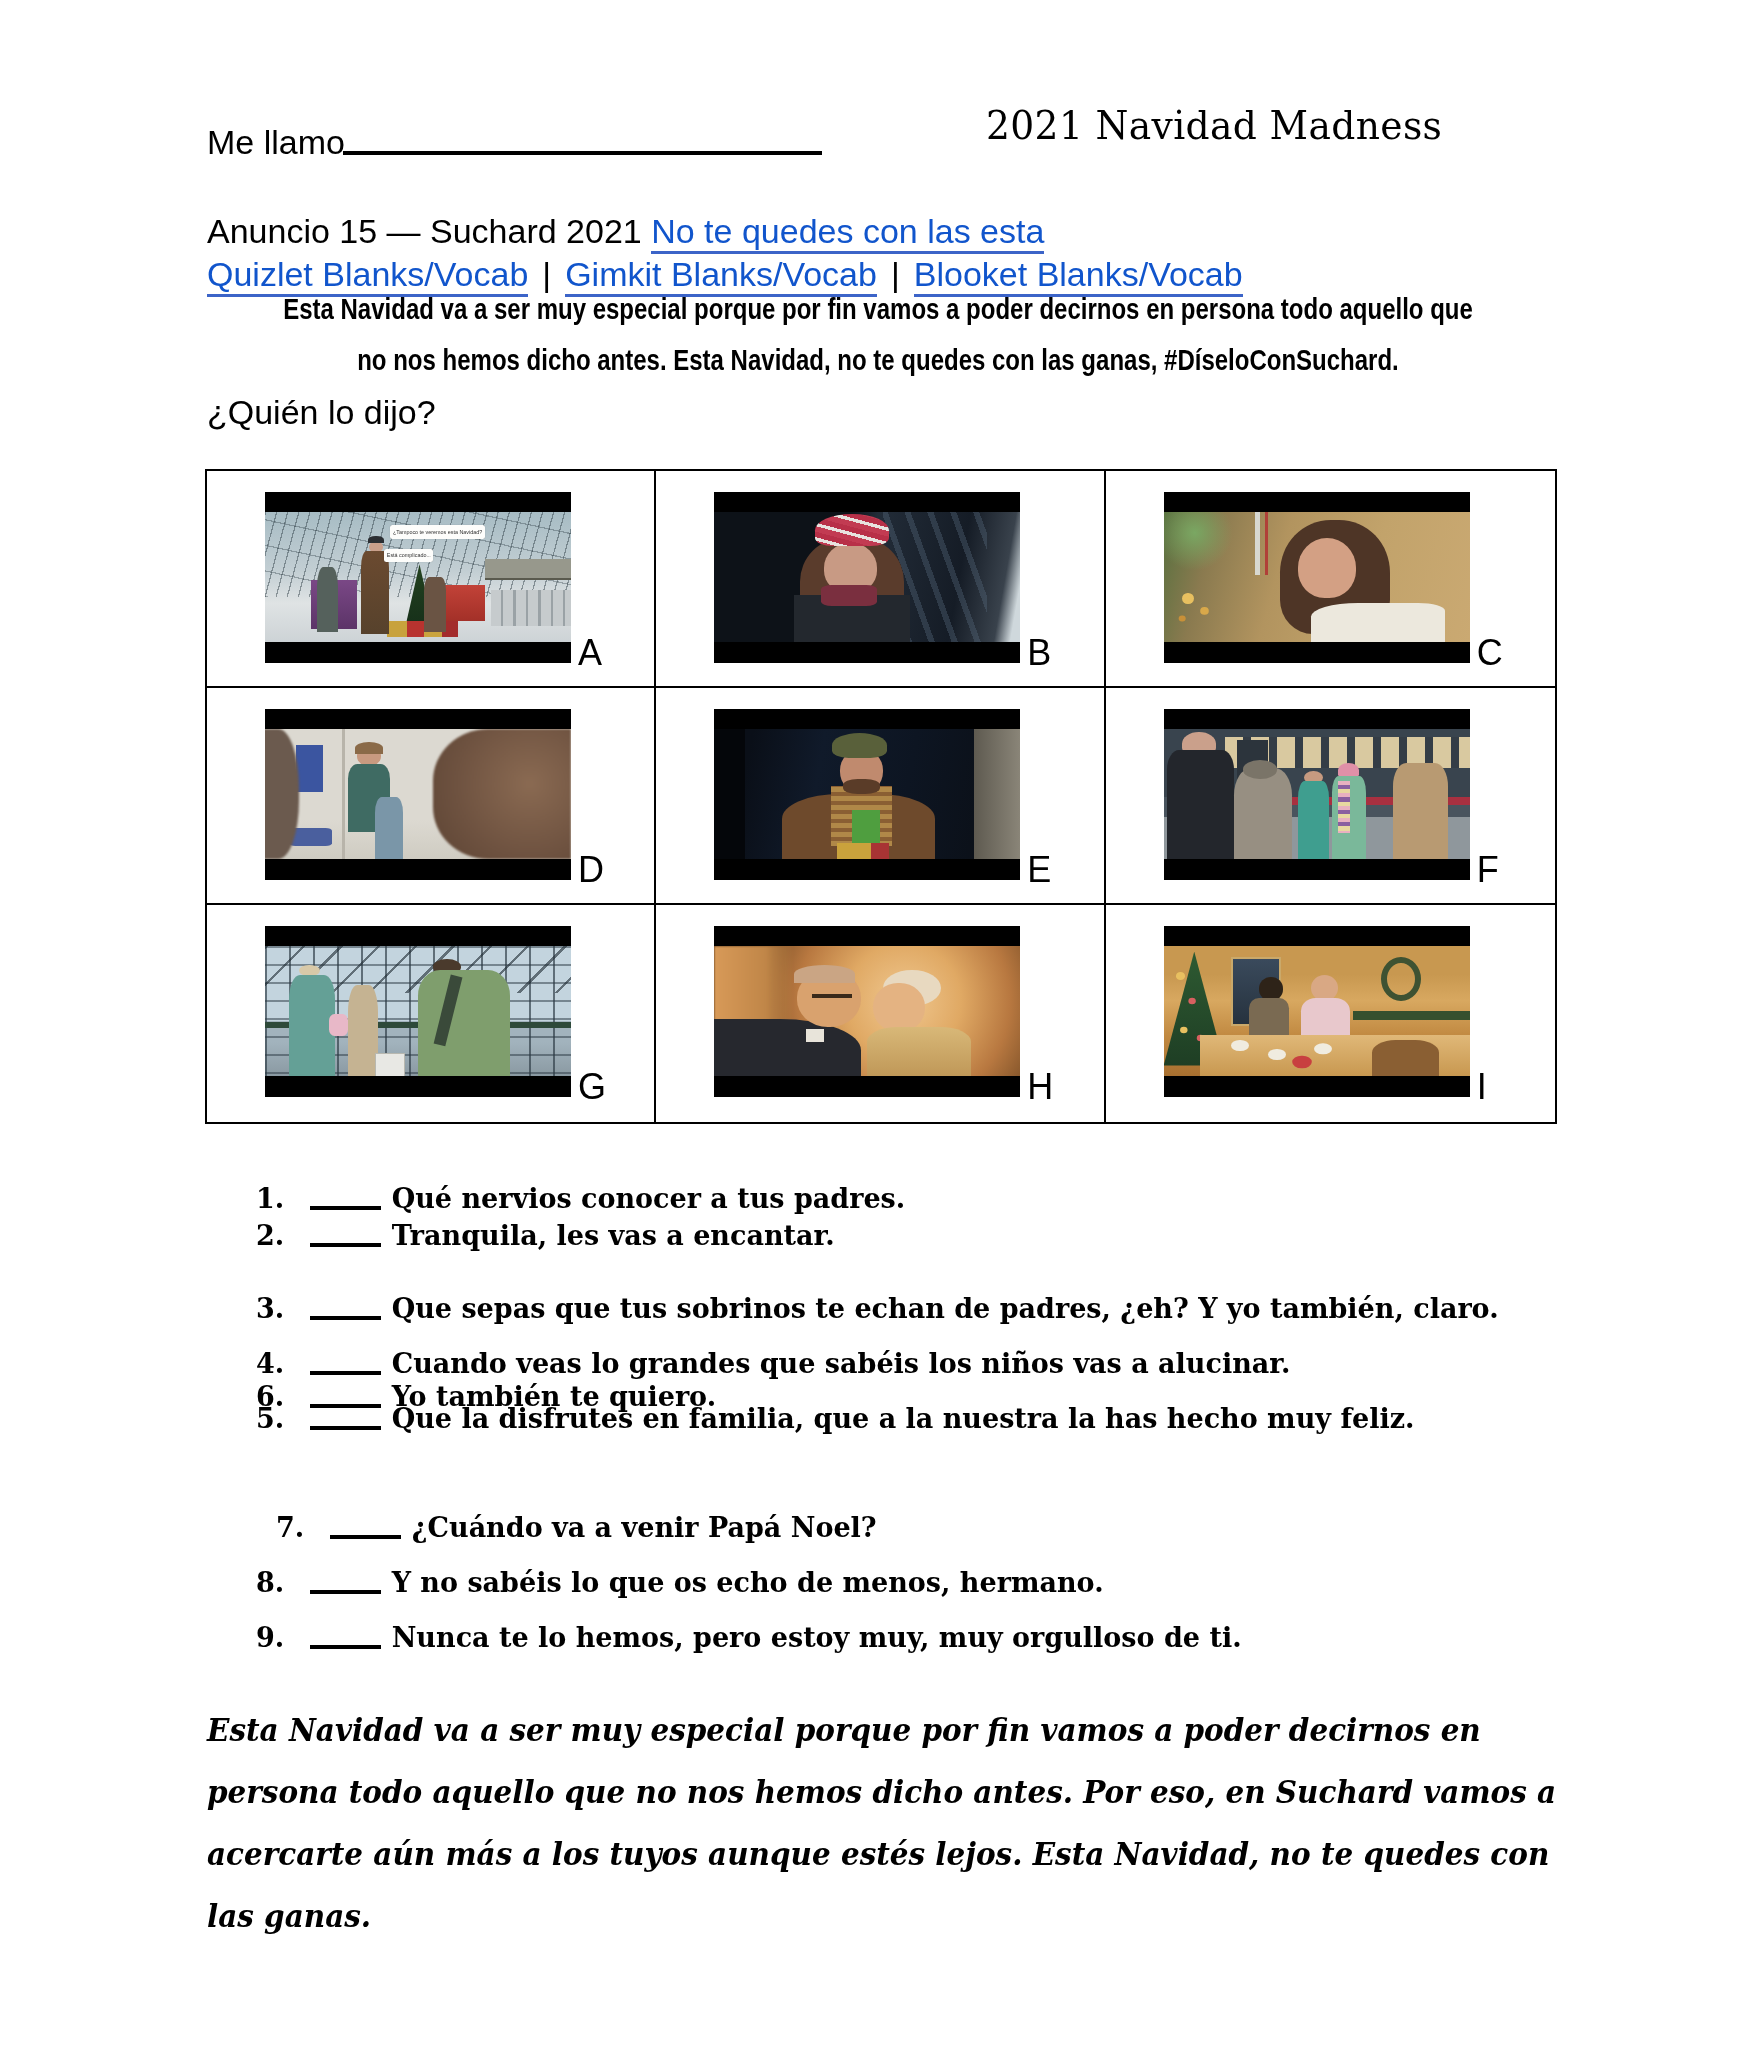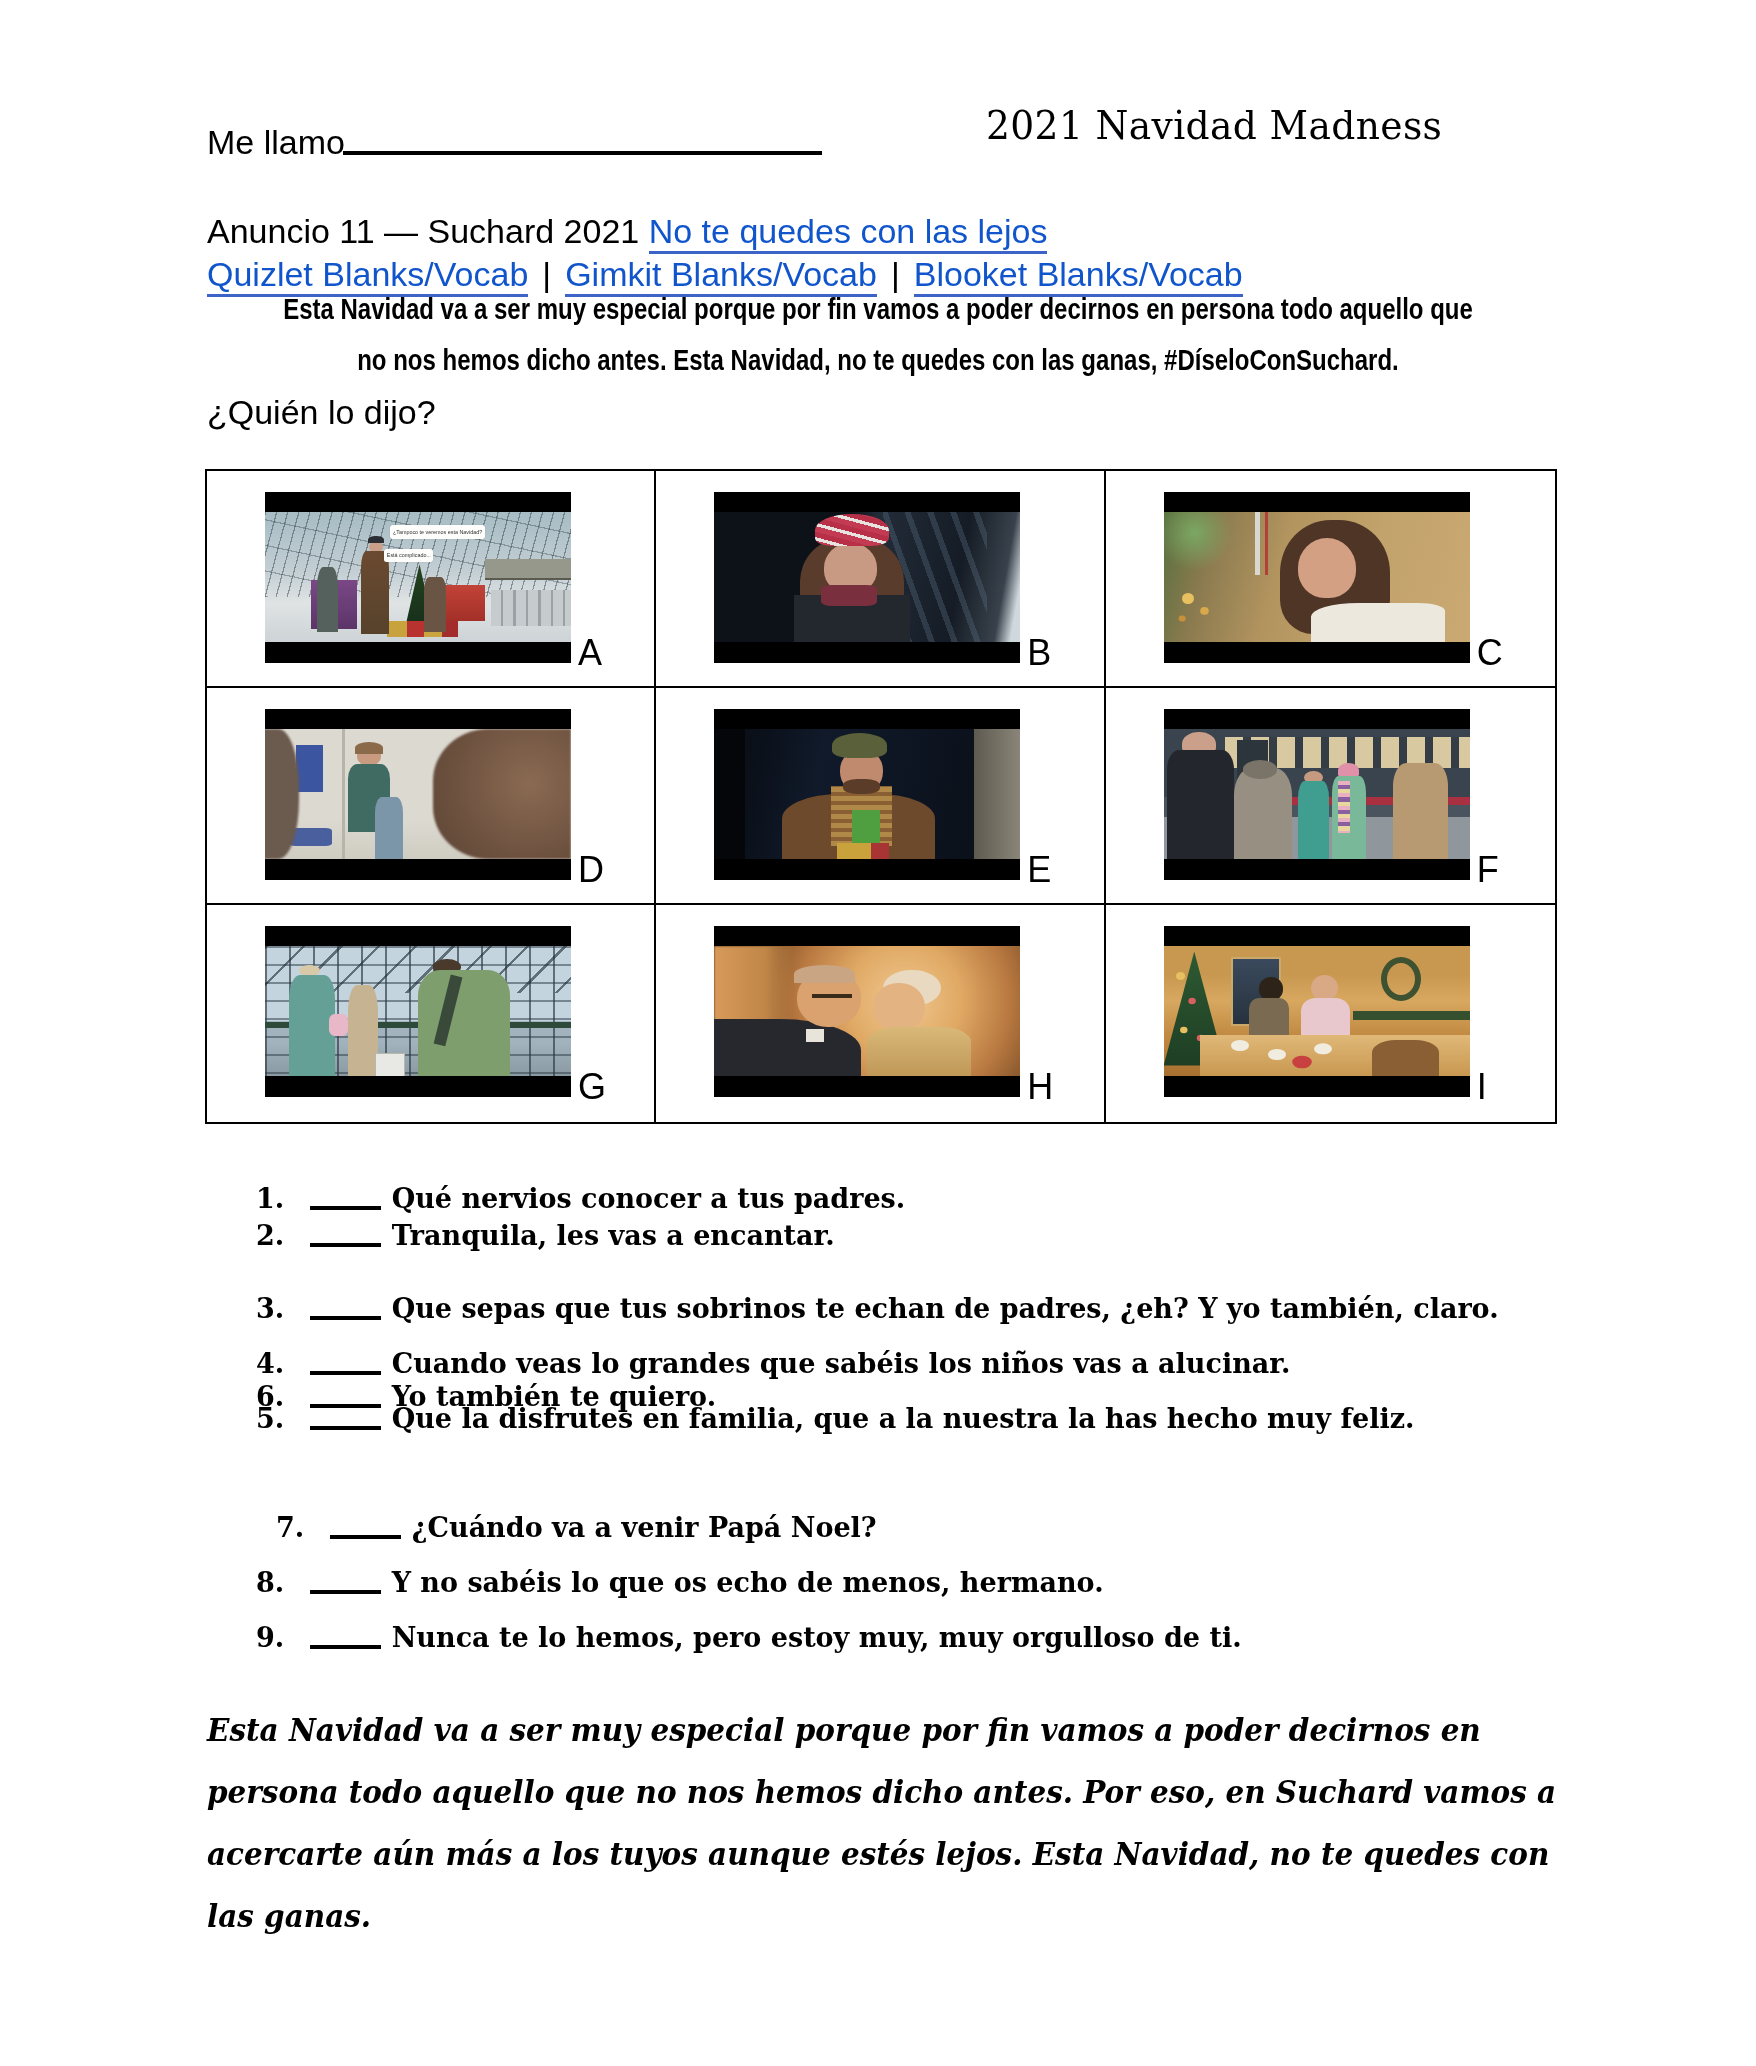--- a/index.html
+++ b/index.html
@@ -36,21 +36,21 @@
 </head>
 <body>
 
 <div class="page">
 
   <span class="abs body-text" style="left:207px;top:123px;">Me llamo</span>
   <div class="abs name-underline" style="left:343px;top:151px;width:479px;"></div>
   <div class="abs handtitle" style="left:986px;top:102px;">2021 Navidad Madness</div>
 
   <div class="abs body-text" style="left:207px;top:212px;white-space:nowrap;">
-    <span>Anuncio 11 — Suchard 2021 </span><a class="doclink" href="#">No te quedes con las lejos</a>
+    <span>Anuncio 15 — Suchard 2021 </span><a class="doclink" href="#">No te quedes con las esta</a>
   </div>
 
   <div class="abs body-text" style="left:207px;top:255px;white-space:nowrap;">
     <a class="doclink" href="#">Quizlet Blanks/Vocab</a><span class="sep">|</span><a class="doclink" href="#">Gimkit Blanks/Vocab</a><span class="sep">|</span><a class="doclink" href="#">Blooket Blanks/Vocab</a>
   </div>
 
   <div class="introline" style="top:292px;">Esta Navidad va a ser muy especial porque por fin vamos a poder decirnos en persona todo aquello que</div>
   <div class="introline" style="top:343px;">no nos hemos dicho antes. Esta Navidad, no te quedes con las ganas, #DíseloConSuchard.</div>
   <div class="abs body-text" style="left:207px;top:393px;text-align:right;">¿Quién lo dijo?</div>
 

